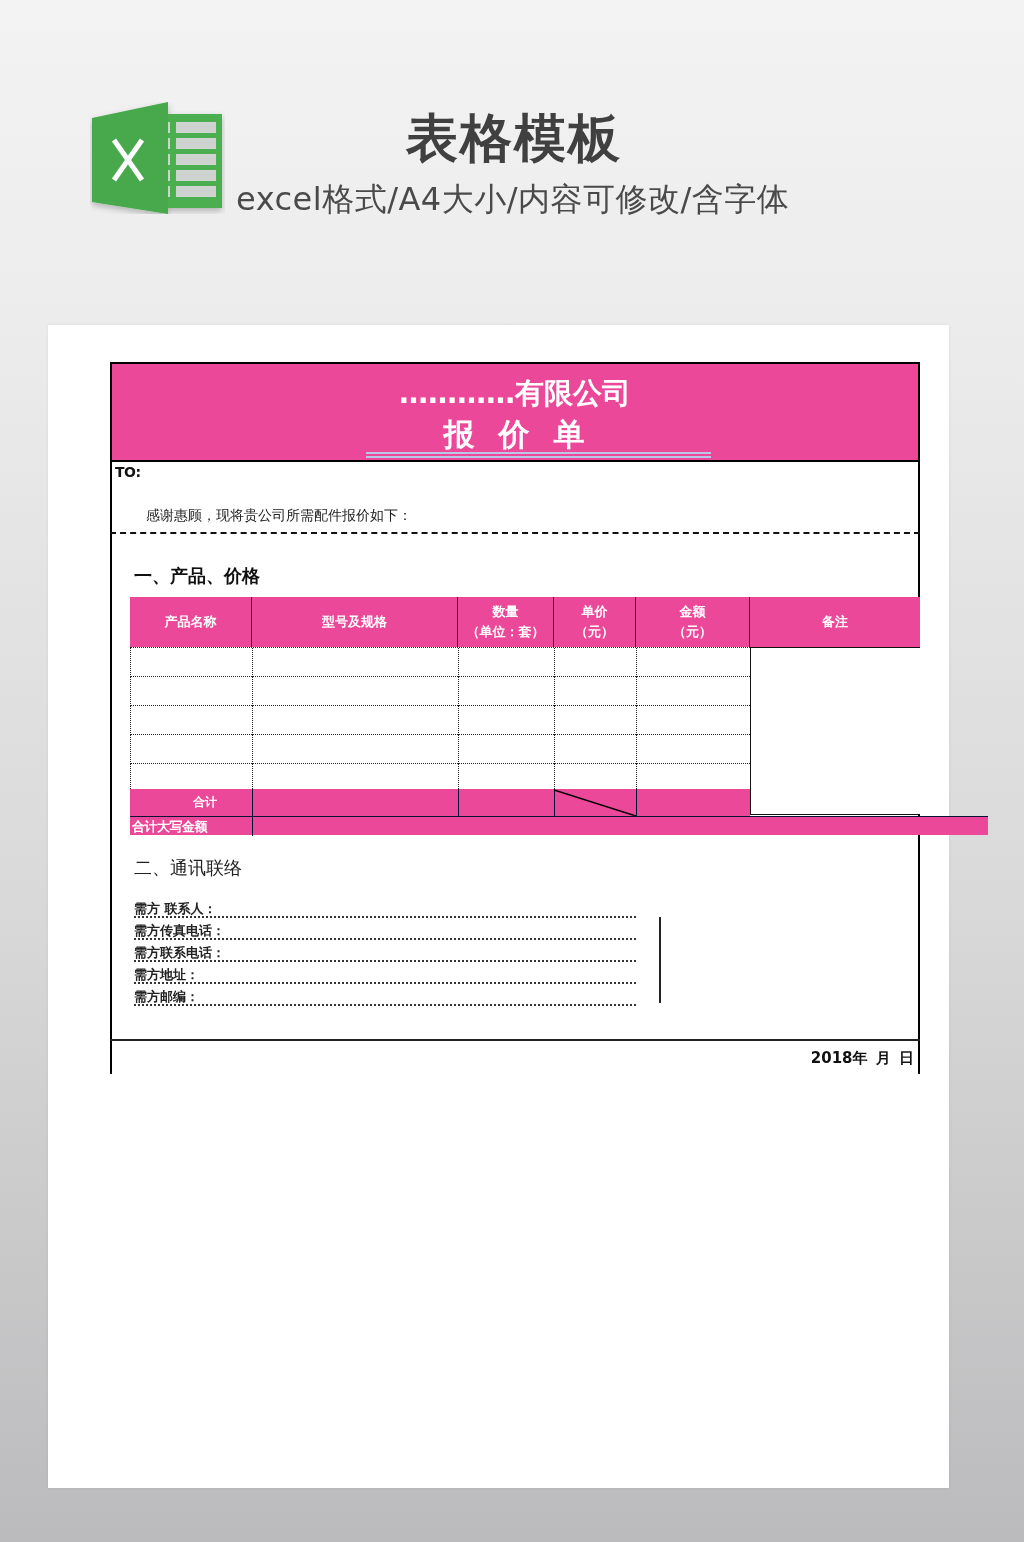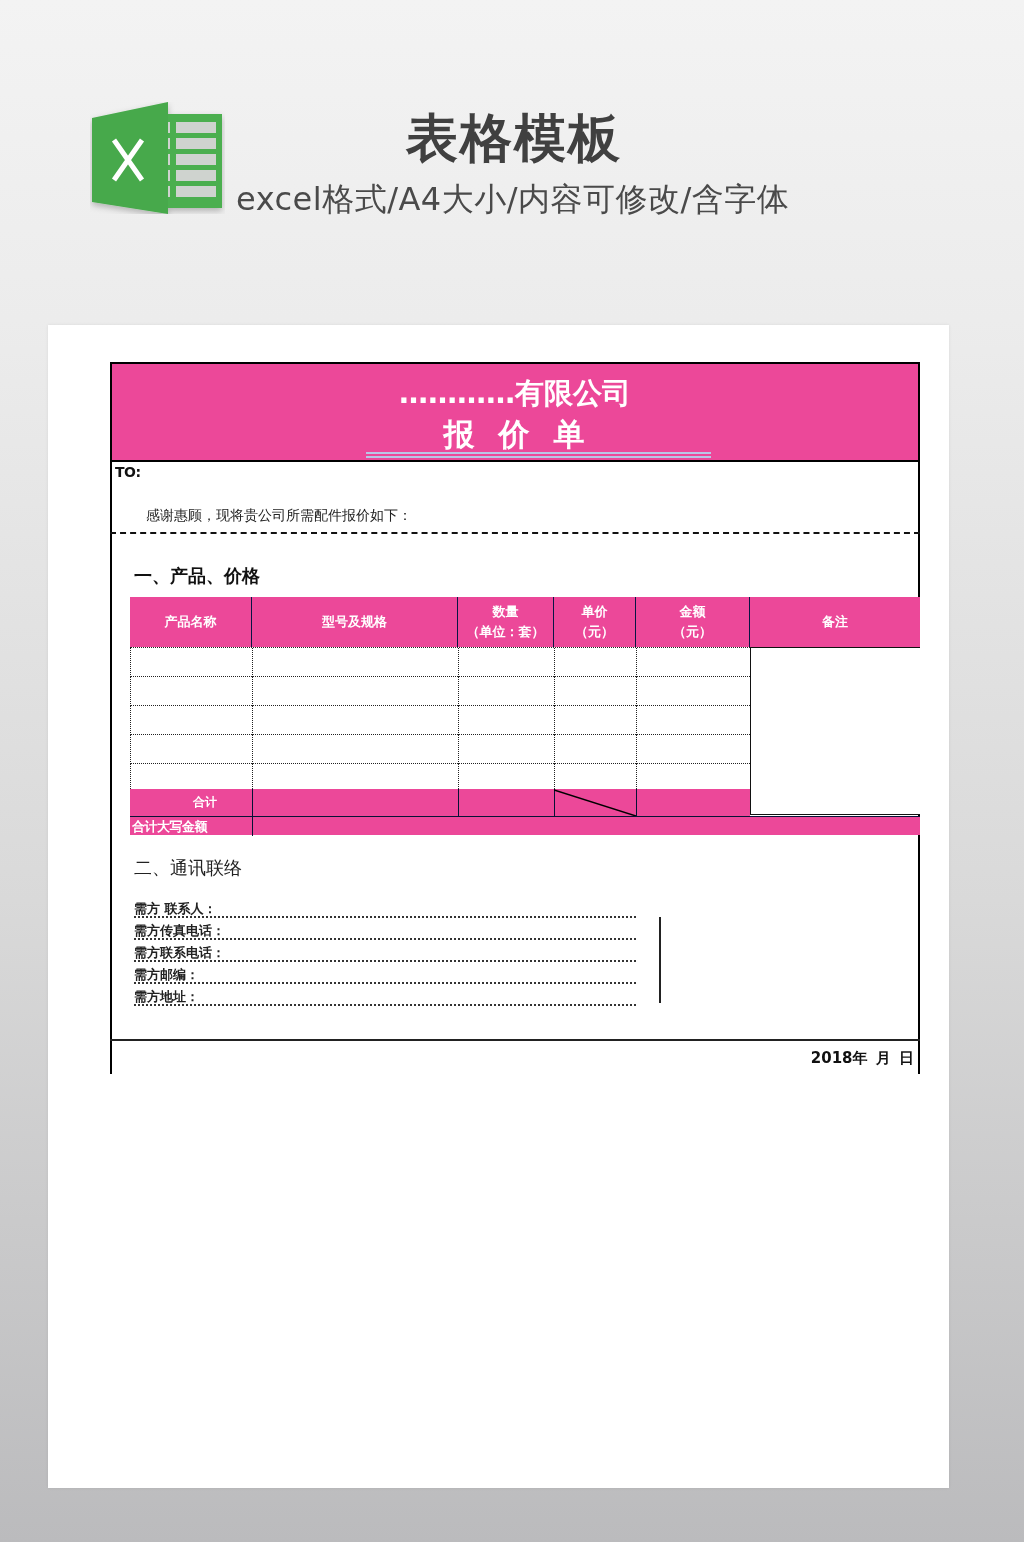--- a/index.html
+++ b/index.html
@@ -85,21 +85,21 @@
     .sum-row {
       position: absolute; left: 0; top: 192px; width: 620px; height: 27px;
     }
     .sum-label {
       position: absolute; left: 0; top: 0; width: 122px; height: 27px; text-align: center;
       line-height: 27px; color: #fff; font-weight: bold; font-size: 12px; margin-left: 14px;
     }
     .sum-cell { position: absolute; top: 0; height: 27px; border-left: 1px solid #071236; }
     .diag { position: absolute; left: 424px; top: 0; width: 82px; height: 27px; }
     .cap-row {
-      position: absolute; left: 0; top: 219px; width: 790px; height: 19px;
+      position: absolute; left: 0; top: 219px; width: 858px; height: 19px;
       border-top: 1px solid #071236;
     }
     .cap-label {
       position: absolute; left: 2px; top: 0; height: 19px; line-height: 19px;
       color: #fff; font-weight: bold; font-size: 13px; letter-spacing: -0.5px;
     }
     .cap-divider { position: absolute; left: 122px; top: 0; width: 0; height: 19px; border-left: 1px solid #071236; }
 
     
     .contact-col { position: absolute; }
@@ -247,22 +247,22 @@
       <div class="cap-divider"></div>
     </div>
   </div>
 
   <div class="sec-title" style="left:24px; top:494px; font-weight:normal; color:#222;">二、通讯联络</div>
 
   <div class="contact-col" style="left:24px; top:534px; width:502px;">
     <div class="c-line"><span>需方 联系人：</span></div>
     <div class="c-line"><span>需方传真电话：</span></div>
     <div class="c-line"><span>需方联系电话：</span></div>
+    <div class="c-line"><span>需方地址：</span></div>
     <div class="c-line"><span>需方邮编：</span></div>
-    <div class="c-line"><span>需方地址：</span></div>
   </div>
 
   <div class="contact-divider"></div>
 
 
   <div class="footer-rule"></div>
   <div class="footer-date">2018年 月 日</div>
 </div>
 
 </body></html>

